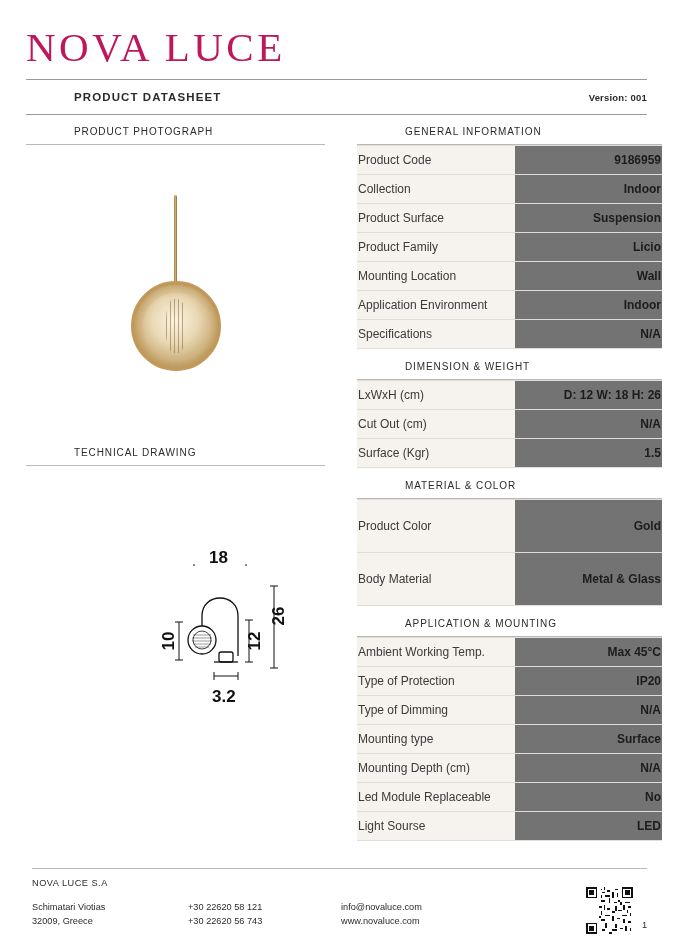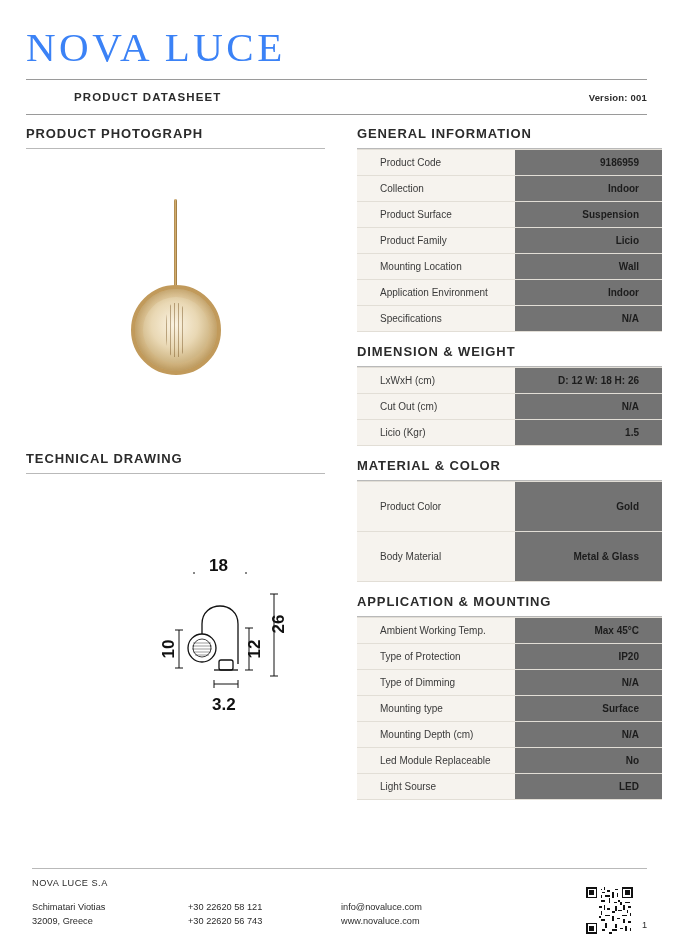--- a/index.html
+++ b/index.html
@@ -23,21 +23,21 @@
   
   .brand-wrap {
     padding-top: 26px;
     padding-bottom: 10px;
   }
   .brand {
     font-family: "Liberation Serif", serif;
     font-size: 41px;
     letter-spacing: 3.5px;
     font-weight: 400;
-    color: #3b82f6;
+    color: #be185d;
     line-height: 1.05;
   }
   .rule {
     border-top: 1px solid #c9c9c9;
     height: 0;
   }
   .rule-dark { border-top: 1px solid #9a9a9a; }
 
   
   .sheetbar {
@@ -63,39 +63,40 @@
   
   .columns {
     display: flex;
     gap: 32px;
     margin-top: 11px;
   }
   .col-left { width: 299px; flex: 0 0 299px; }
   .col-right { width: 305px; flex: 0 0 305px; }
 
   .sec-title {
-    font-size: 13px;
-    font-weight: 700;
+    font-size: 10px;
+    font-weight: 400;
     letter-spacing: 0.9px;
     color: #2b2b2b;
     padding-bottom: 7px;
+    margin-left: 48px;
   }
   .sec-title.sub { padding-top: 12px; }
 
   .hrule { border-top: 1px solid #b9b9b9; }
 
   
   table.spec {
     width: 100%;
     border-collapse: collapse;
     table-layout: fixed;
   }
   table.spec td {
-    font-size: 10px;
-    padding: 7px 23px;
+    font-size: 12px;
+    padding: 7px 1px;
     border-bottom: 1px solid #e2ded6;
     vertical-align: middle;
   }
   table.spec tr:first-child td { border-top: 1px solid #e2ded6; }
   td.k {
     color: #3a3a3a;
     background: #f6f3ee;
     width: 158px;
     font-weight: 400;
   }
@@ -378,21 +379,21 @@
         <tbody>
           <tr>
               <td class="k">LxWxH (cm)</td>
               <td class="v">D: 12 W: 18 H: 26</td>
             </tr>
           <tr>
               <td class="k">Cut Out (cm)</td>
               <td class="v">N/A</td>
             </tr>
           <tr>
-              <td class="k">Licio (Kgr)</td>
+              <td class="k">Surface (Kgr)</td>
               <td class="v">1.5</td>
             </tr>
         </tbody>
       </table>
 
       <div class="sec-title sub">MATERIAL &amp; COLOR</div>
       <div class="hrule"></div>
       <table class="spec">
         <tbody>
           <tr class="tall">

